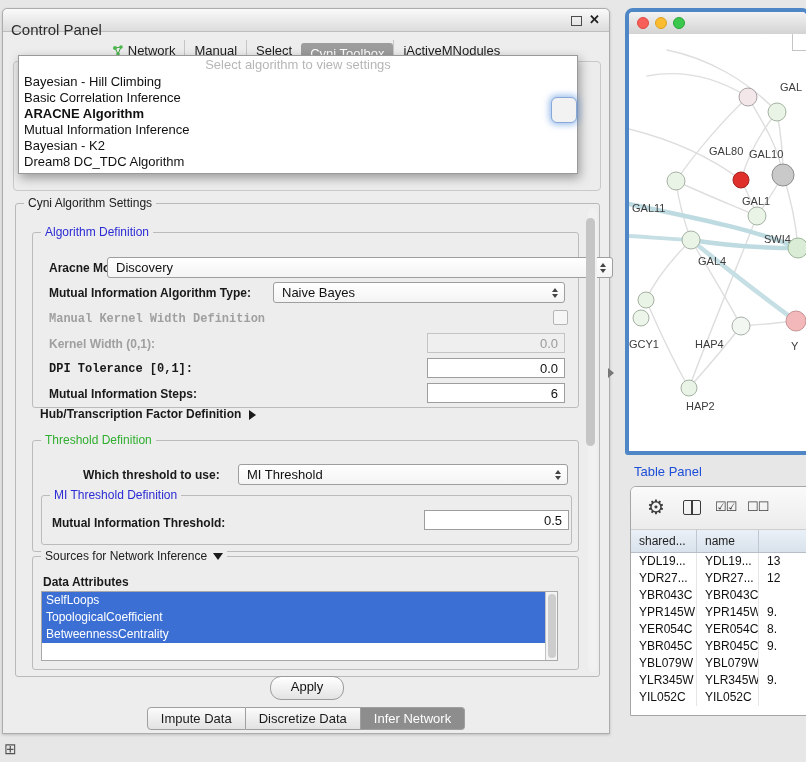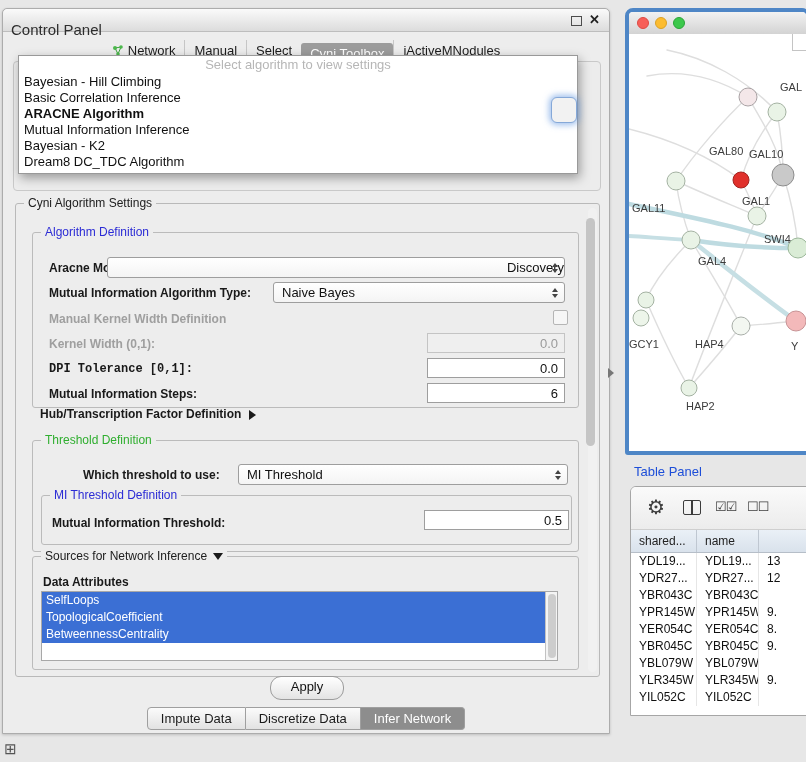--- a/index.html
+++ b/index.html
@@ -115,36 +115,36 @@
         </div>
       </div>
     <div class="content-frame"></div>
 
     <div class="settings-box">
       <span class="gt">Cyni Algorithm Settings</span>
 
       <div class="group" style="left:16px;top:28px;width:545px;height:174px;">
         <span class="gt blue">Algorithm Definition</span>
         <span class="lbl" style="left:16px;top:28px;">Aracne Mode:</span>
-        <div class="combo" style="left:74px;top:24px;width:458px;justify-content:flex-end;">
+        <div class="combo" style="left:74px;top:24px;width:506px;">
           <span>Discovery</span>
           <span class="combo-arrows">
               <i class="arr-up"></i>
               <i class="arr-dn"></i>
             </span>
         </div>
         <span class="lbl" style="left:16px;top:53px;">Mutual Information Algorithm Type:</span>
         <div class="combo" style="left:240px;top:49px;width:292px;">
           <span>Naive Bayes</span>
           <span class="combo-arrows">
               <i class="arr-up"></i>
               <i class="arr-dn"></i>
             </span>
         </div>
-        <span class="lbl dis" style="left:16px;top:79px;">Manual Kernel Width Definition</span>
+        <span class="lbl dis" style="left:16px;top:79px;font-family:Liberation Mono, monospace;">Manual Kernel Width Definition</span>
         <span class="cbx" style="left:520px;top:77px;"></span>
         <span class="lbl dis" style="left:16px;top:104px;">Kernel Width (0,1):</span>
         <div class="field dis" style="left:394px;top:100px;width:138px;">
           <span>0.0</span>
         </div>
         <span class="lbl" style="left:16px;top:129px;font-family:Liberation Mono, monospace;">DPI Tolerance [0,1]:</span>
         <div class="field" style="left:394px;top:125px;width:138px;">
           <span>0.0</span>
         </div>
         <span class="lbl" style="left:16px;top:154px;">Mutual Information Steps:</span>

